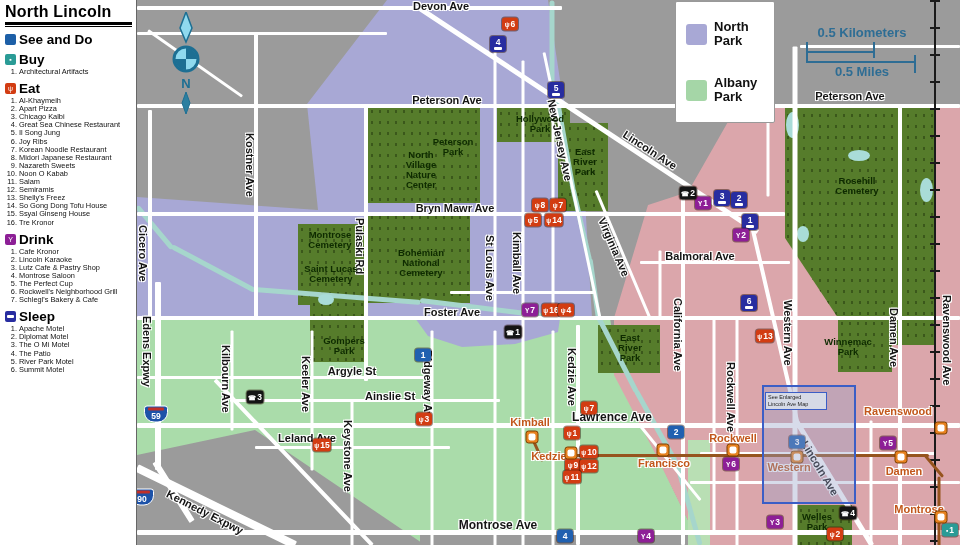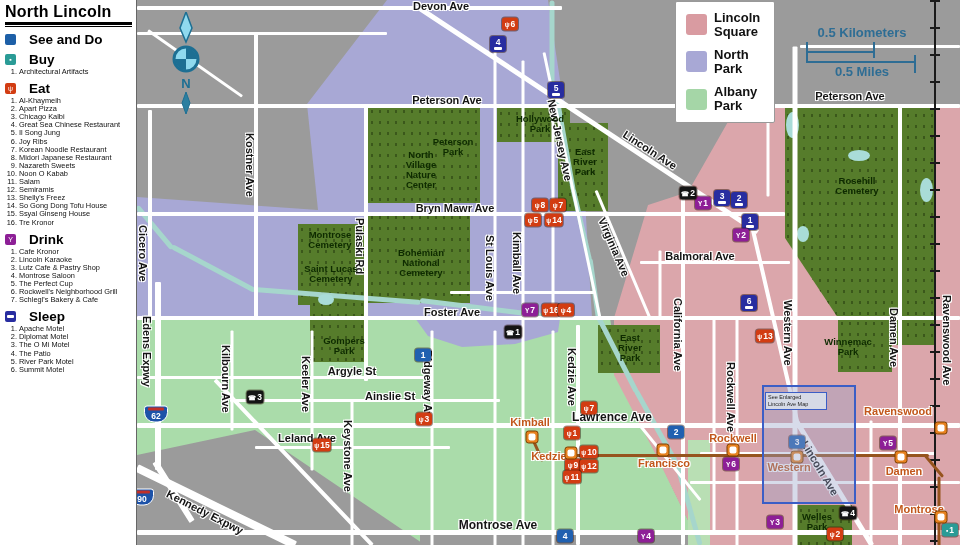--- a/index.html
+++ b/index.html
@@ -44,21 +44,21 @@
   .swatch{width:21px;height:21px;border-radius:3px;flex:0 0 auto}
   .lname{font-weight:bold;font-size:13px;line-height:14px;white-space:pre-line;color:#111}
   .scale-t{color:#2e6d94;font-weight:bold;font-size:13px;transform:translate(-50%,-50%);white-space:pre}
   .sbar{background:#2e6d94}
   
   #sidebar{left:0;top:0;width:137px;height:545px;background:#fff;box-sizing:border-box;
            padding:3px 4px 0 5px;overflow:hidden;border-right:1px solid #666}
   .title{font-weight:bold;font-size:16px;letter-spacing:.2px;border-bottom:3px solid #000;padding-bottom:1px}
   .title-rule{height:1px;background:#000;margin:1px 0 3px}
   .sec{margin-top:5px}
-  .sec-h{display:flex;align-items:center;gap:13px}
+  .sec-h{display:flex;align-items:center;gap:3px}
   .sec-icon{width:11px;height:11px;border-radius:2px;color:#fff;font-size:7px;line-height:11px;text-align:center;flex:0 0 auto}
   .sec-icon .bed{width:7px;height:3px;margin-top:4px}
   .sec-label{font-weight:bold;font-size:13.5px}
   .sec ol{margin:1px 0 0 0;padding-left:14px;font-size:7.4px;line-height:8.1px;color:#111}
   .sec ol li{padding-left:0}
 </style>
 </head>
 <body>
 
 <div id="map">
@@ -371,30 +371,25 @@
       <span>1</span>
     </div>
     <div class="abs station" style="left: 532px; top: 437px;"></div>
     <div class="abs station" style="left: 571px; top: 453px;"></div>
     <div class="abs station" style="left: 663px; top: 450px;"></div>
     <div class="abs station" style="left: 733px; top: 450px;"></div>
     <div class="abs station" style="left: 797px; top: 457px;"></div>
     <div class="abs station" style="left: 901px; top: 457px;"></div>
     <div class="abs station" style="left: 941px; top: 517px;"></div>
     <div class="abs station" style="left: 941px; top: 428px;"></div>
-    <div class="abs shield" style="left: 156px; top: 414px;">62</div>
+    <div class="abs shield" style="left: 156px; top: 414px;">59</div>
     <div class="abs shield" style="left: 142px; top: 497px;">90</div>
   </div>
 
 <div class="abs legend" id="legend">
-    <div class="lrow">
-      <span class="swatch" style="background: rgb(217, 155, 161);"></span>
-      <span class="lname">Lincoln
-Square</span>
-    </div>
     <div class="lrow">
       <span class="swatch" style="background: rgb(168, 168, 213);"></span>
       <span class="lname">North
 Park</span>
     </div>
     <div class="lrow">
       <span class="swatch" style="background: rgb(165, 214, 167);"></span>
       <span class="lname">Albany
 Park</span>
     </div>

